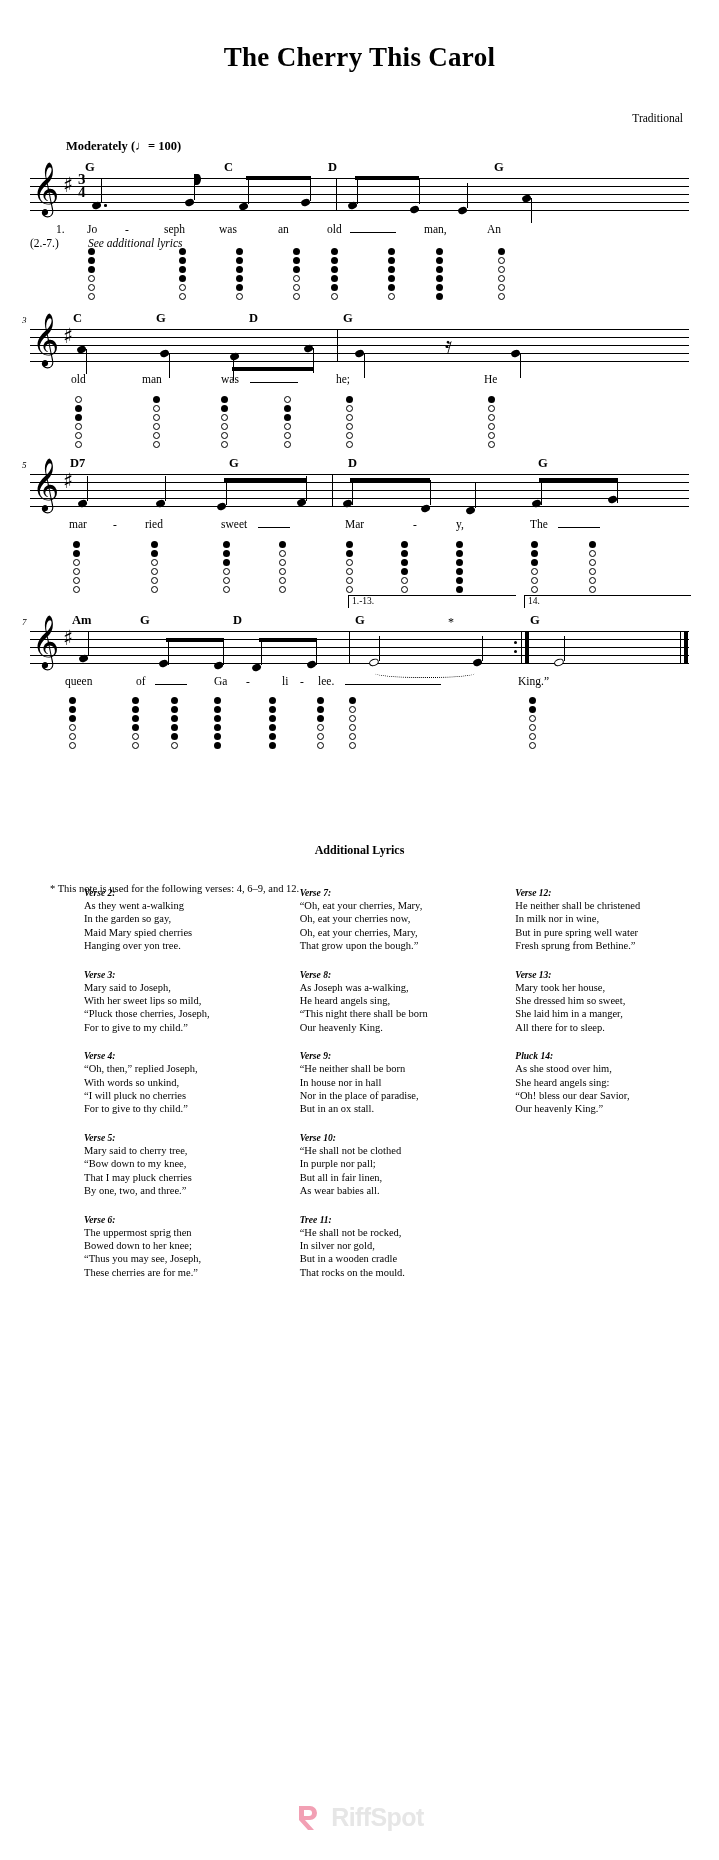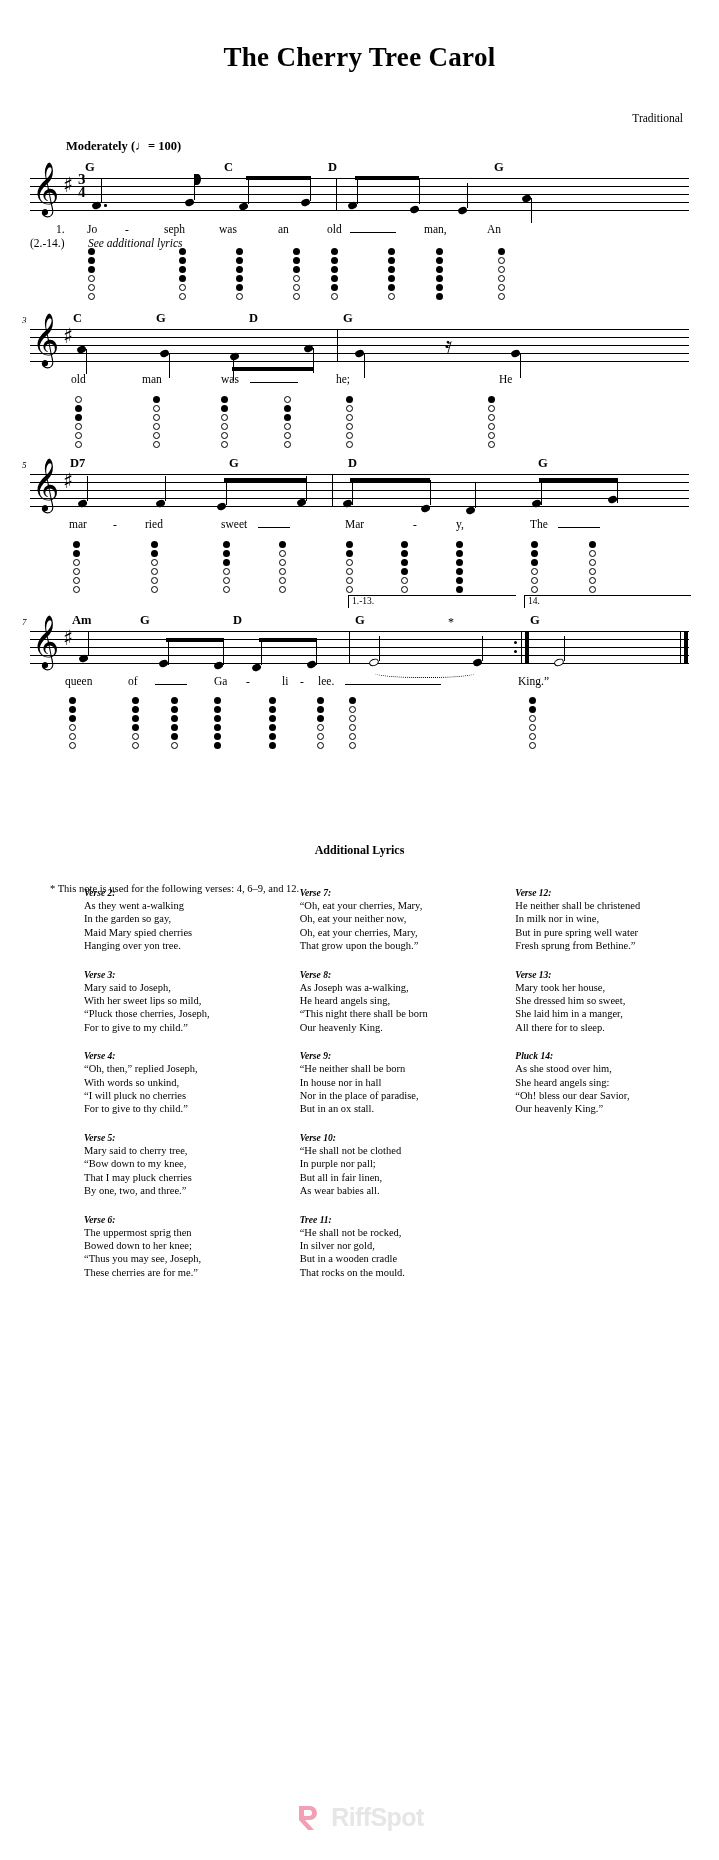--- a/index.html
+++ b/index.html
@@ -182,21 +182,21 @@
     display:flex; align-items:center; justify-content:center; gap:6px;
   }
   #watermark .wm-text {
     font-size:25px; font-weight:bold; letter-spacing:-0.6px;
     font-family:"Liberation Sans", sans-serif;
   }
 </style>
 </head>
 <body>
 
-<h1 id="song-title">The Cherry Tree Carol</h1>
+<h1 id="song-title">The Cherry This Carol</h1>
 <div id="composer">Traditional</div>
 
 <div id="score">
 
   <div class="system" style="height:165px;">
 
     <div class="tempo">
       <span>Moderately  (</span><span class="note-gl">♩</span><span>= 100)</span>
     </div>
 
@@ -254,21 +254,21 @@
         <div class="head" style="left:428px; top:29px;"></div>
         <div class="stem" style="left:436.6px; top:5px;"></div>
       </div>
       <div class="note">
         <div class="head" style="left:492px; top:17px;"></div>
         <div class="stem" style="left:500.6px; top:20px;"></div>
       </div>
     </div>
 
     <div class="lyric" style="left:56px; top:85px;">1.</div>
-    <div class="lyric" style="left:30px; top:99px;">(2.-14.)</div>
+    <div class="lyric" style="left:30px; top:99px;">(2.-7.)</div>
     <div class="lyric" style="left:88px; top:99px; font-style:italic;">See additional lyrics</div>
 
     <div class="lyric" style="left:87px; top:85px;">Jo</div>
     <div class="hyph" style="left:125px; top:85px;">-</div>
     <div class="lyric" style="left:164px; top:85px;">seph</div>
     <div class="lyric" style="left:219px; top:85px;">was</div>
     <div class="lyric" style="left:278px; top:85px;">an</div>
     <div class="lyric" style="left:327px; top:85px;">old</div>
     <div class="lyric-ext" style="left:350px; top:94px; width:46px;"></div>
     <div class="lyric" style="left:424px; top:85px;">man,</div>
@@ -386,21 +386,21 @@
         <div class="head" style="left:481px; top:21px;"></div>
         <div class="stem" style="left:489.6px; top:24px;"></div>
       </div>
     </div>
 
     <div class="lyric" style="left:71px; top:70px;">old</div>
     <div class="lyric" style="left:142px; top:70px;">man</div>
     <div class="lyric" style="left:221px; top:70px;">was</div>
     <div class="lyric-ext" style="left:250px; top:79px; width:48px;"></div>
     <div class="lyric" style="left:336px; top:70px;">he;</div>
-    <div class="lyric" style="left:484px; top:70px;margin-left:15px;">He</div>
+    <div class="lyric" style="left:484px; top:70px;">He</div>
 
     <div class="fing" style="left:74px; top:93px;">
         <s></s>
         <b></b>
         <b></b>
         <s></s>
         <s></s>
         <s></s>
       </div>
     <div class="fing" style="left:152px; top:93px;">
@@ -667,21 +667,21 @@
       <div class="note">
         <div class="head open" style="left:524px; top:28px;"></div>
         <div class="stem" style="left:533.6px; top:5px;"></div>
       </div>
 
       <div class="endbar-thin" style="left:650px;"></div>
       <div class="endbar-thick" style="left:654px;"></div>
     </div>
 
     <div class="lyric" style="left:65px; top:82px;">queen</div>
-    <div class="lyric" style="left:128px; top:82px;">of</div>
+    <div class="lyric" style="left:136px; top:82px;">of</div>
     <div class="lyric-ext" style="left:155px; top:91px; width:32px;"></div>
     <div class="lyric" style="left:214px; top:82px;">Ga</div>
     <div class="hyph" style="left:246px; top:82px;">-</div>
     <div class="lyric" style="left:282px; top:82px;">li</div>
     <div class="hyph" style="left:300px; top:82px;">-</div>
     <div class="lyric" style="left:318px; top:82px;">lee.</div>
     <div class="lyric-ext" style="left:345px; top:91px; width:96px;"></div>
     <div class="lyric" style="left:518px; top:82px;">King.”</div>
 
     <div class="fing" style="left:68px; top:104px;">
@@ -792,21 +792,21 @@
       <div class="vl">Bowed down to her knee;</div>
       <div class="vl">“Thus you may see, Joseph,</div>
       <div class="vl">These cherries are for me.”</div>
     </div>
   </div>
 
   <div class="lcol">
     <div class="verse">
       <div class="vh">Verse 7:</div>
       <div class="vl">“Oh, eat your cherries, Mary,</div>
-      <div class="vl">Oh, eat your neither now,</div>
+      <div class="vl">Oh, eat your cherries now,</div>
       <div class="vl">Oh, eat your cherries, Mary,</div>
       <div class="vl">That grow upon the bough.”</div>
     </div>
     <div class="verse">
       <div class="vh">Verse 8:</div>
       <div class="vl">As Joseph was a-walking,</div>
       <div class="vl">He heard angels sing,</div>
       <div class="vl">“This night there shall be born</div>
       <div class="vl">Our heavenly King.</div>
     </div>

